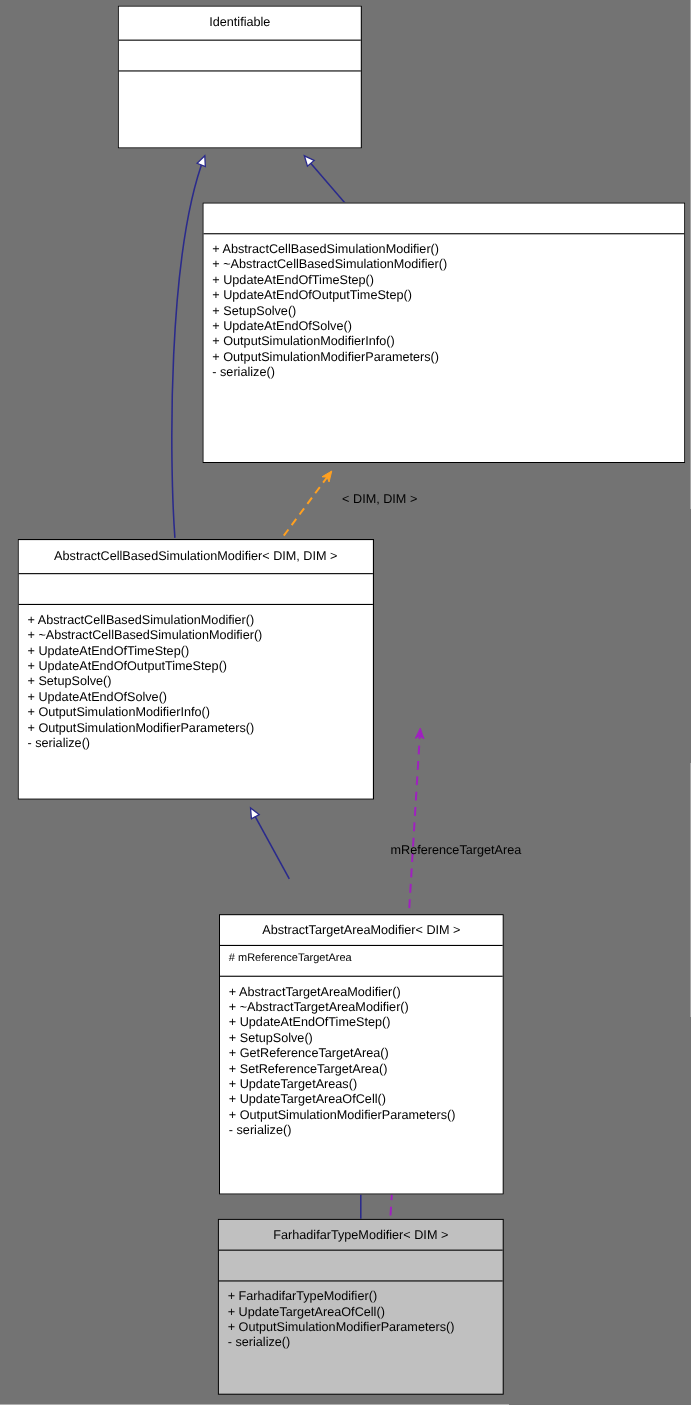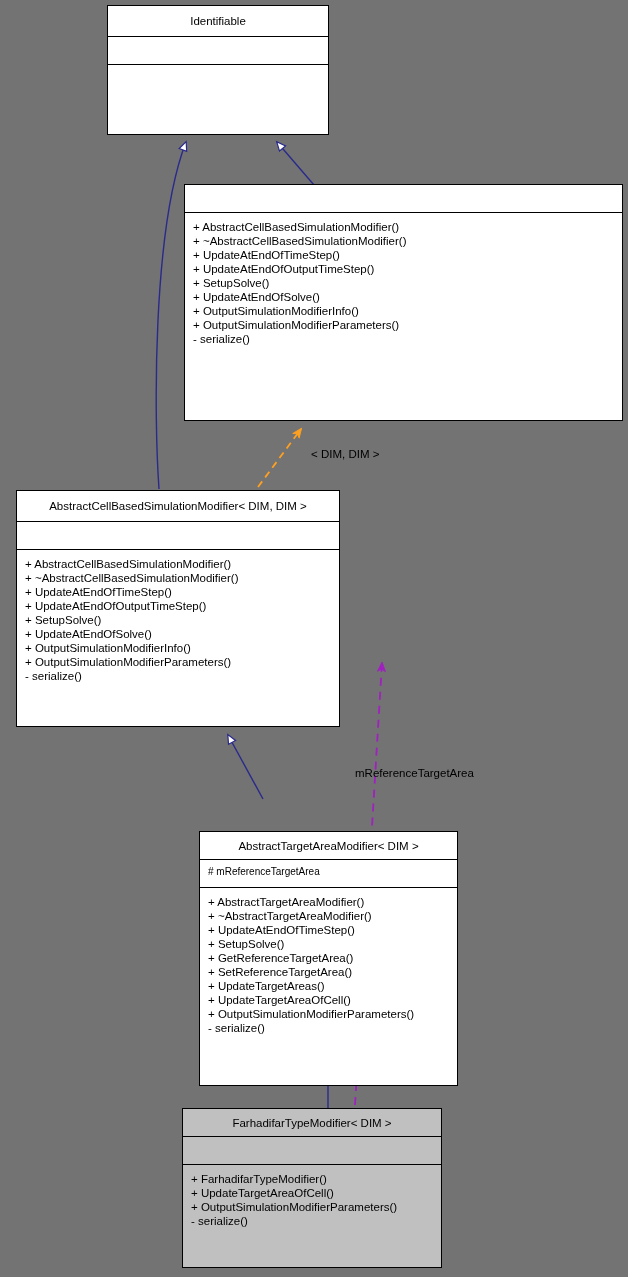--- a/index.html
+++ b/index.html
@@ -160,21 +160,21 @@
       <div class="row">+ SetupSolve()</div>
       <div class="row">+ GetReferenceTargetArea()</div>
       <div class="row">+ SetReferenceTargetArea()</div>
       <div class="row">+ UpdateTargetAreas()</div>
       <div class="row">+ UpdateTargetAreaOfCell()</div>
       <div class="row">+ OutputSimulationModifierParameters()</div>
       <div class="row">- serialize()</div>
     </div>
   </div>
 
-  <div class="uml-box highlight" style="left:182px; top:1108px; width:260px; height:160px;">
+  <div class="uml-box highlight" style="left:198px; top:1108px; width:260px; height:160px;">
     <div class="uml-title" style="height:28px; line-height:28px;">FarhadifarTypeModifier&lt; DIM &gt;</div>
     <div class="uml-attrs" style="height:28px; padding-top:6px;"></div>
     <div class="uml-ops" style="height:102px; padding-top:7px;">
       <div class="row">+ FarhadifarTypeModifier()</div>
       <div class="row">+ UpdateTargetAreaOfCell()</div>
       <div class="row">+ OutputSimulationModifierParameters()</div>
       <div class="row">- serialize()</div>
     </div>
   </div>
 

